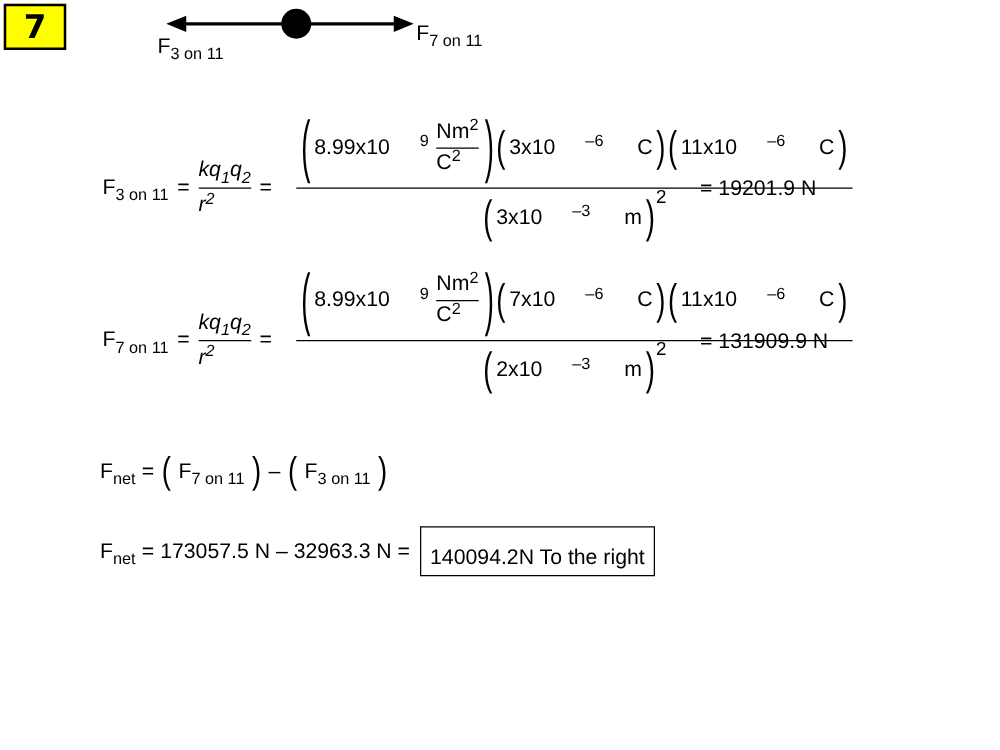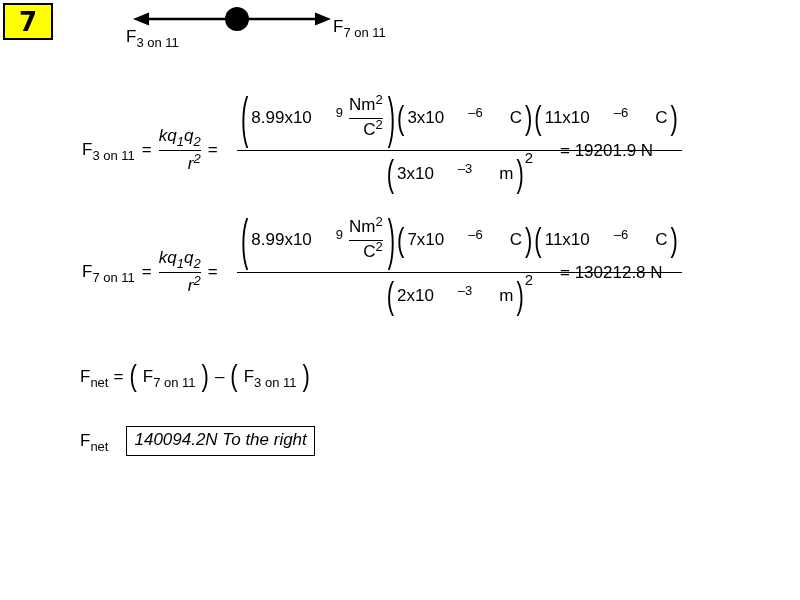--- a/index.html
+++ b/index.html
@@ -30,21 +30,21 @@
   .paren {
     display:inline-block; font-size:22px; line-height:1;
     transform-origin:center; padding:0 1px; font-weight:400;
   }
   .p-tall { transform:scaleY(2.5); }
   .p-med  { transform:scaleY(1.55); }
   .p-den  { transform:scaleY(1.65); }
   .p-net  { transform:scaleY(1.35); }
 
   
-  .kfrac, .ufrac { display:inline-flex; flex-direction:column; align-items:flex-end; }
+  .kfrac, .ufrac { display:inline-flex; flex-direction:column; align-items:flex-start; }
   .kfrac .kn, .kfrac .kd { height:27px; display:flex; align-items:center;font-style:italic; }
   .ufrac { margin:0 4px; }
   .ufrac .un, .ufrac .ud { height:24px; display:flex; align-items:center; }
   .fbar { align-self:stretch; border-top:1.7px solid #000; height:0; }
 
   
   .eqleft { display:flex; align-items:center; height:60px; left:82px; gap:7px; }
 
   
   .bigfrac { display:flex; flex-direction:column; align-items:center; left:237px; }
@@ -52,21 +52,21 @@
   .bigbar  { align-self:stretch; border-top:1.7px solid #000; height:0; }
   .bigden  { display:flex; align-items:center; height:46px; }
   .coef    { display:inline-flex; align-items:baseline; margin:0 2px;gap:24px; }
   .unit    { margin-left:3px; }
   .outersup{ font-size:15px; position:relative; top:-17px; line-height:1; }
 
   
   .fnetrow { left:80px; display:flex; align-items:center; gap:5px; height:34px; }
   .answerbox {
     display:inline-block; border:1.5px solid #000;
-    padding:3px 7px 4px 7px; margin-left:13px;font-style:italic;
+    padding:14px 7px 4px 7px; margin-left:3px;
   }
 
   .lbl { display:inline-flex; align-items:baseline; }
 </style>
 </head>
 <body>
 
 <div class="abs badge">
   <span>7</span>
 </div>
@@ -220,21 +220,21 @@
     <span class="coef">
       <span>2x10</span>
         <span class="sp">–3</span>
         <span class="unit">m</span>
     </span>
     <span class="paren p-den">)</span>
     <span class="outersup">2</span>
   </div>
 </div>
 
-<div class="abs eq" style="left:560px; top:263px;">= 130212.8 N</div>
+<div class="abs eq" style="left:560px; top:263px;">= 131909.9 N</div>
 
 <div class="abs eq fnetrow" style="top:360px;">
   <span class="tok">
     <span>F</span>
       <span class="sb">net</span>
   </span>
   <span class="tok">=</span>
   <span class="paren p-net">(</span>
   <span class="tok">
     <span>F</span>
@@ -248,14 +248,15 @@
       <span class="sb">3 on 11</span>
   </span>
   <span class="paren p-net">)</span>
 </div>
 
 <div class="abs eq fnetrow" style="top:424px;">
   <span class="tok">
     <span>F</span>
       <span class="sb">net</span>
   </span>
+  <span class="tok">= 173057.5 N – 32963.3 N =</span>
   <span class="answerbox">140094.2N To the right</span>
 </div>
 
 </body></html>

